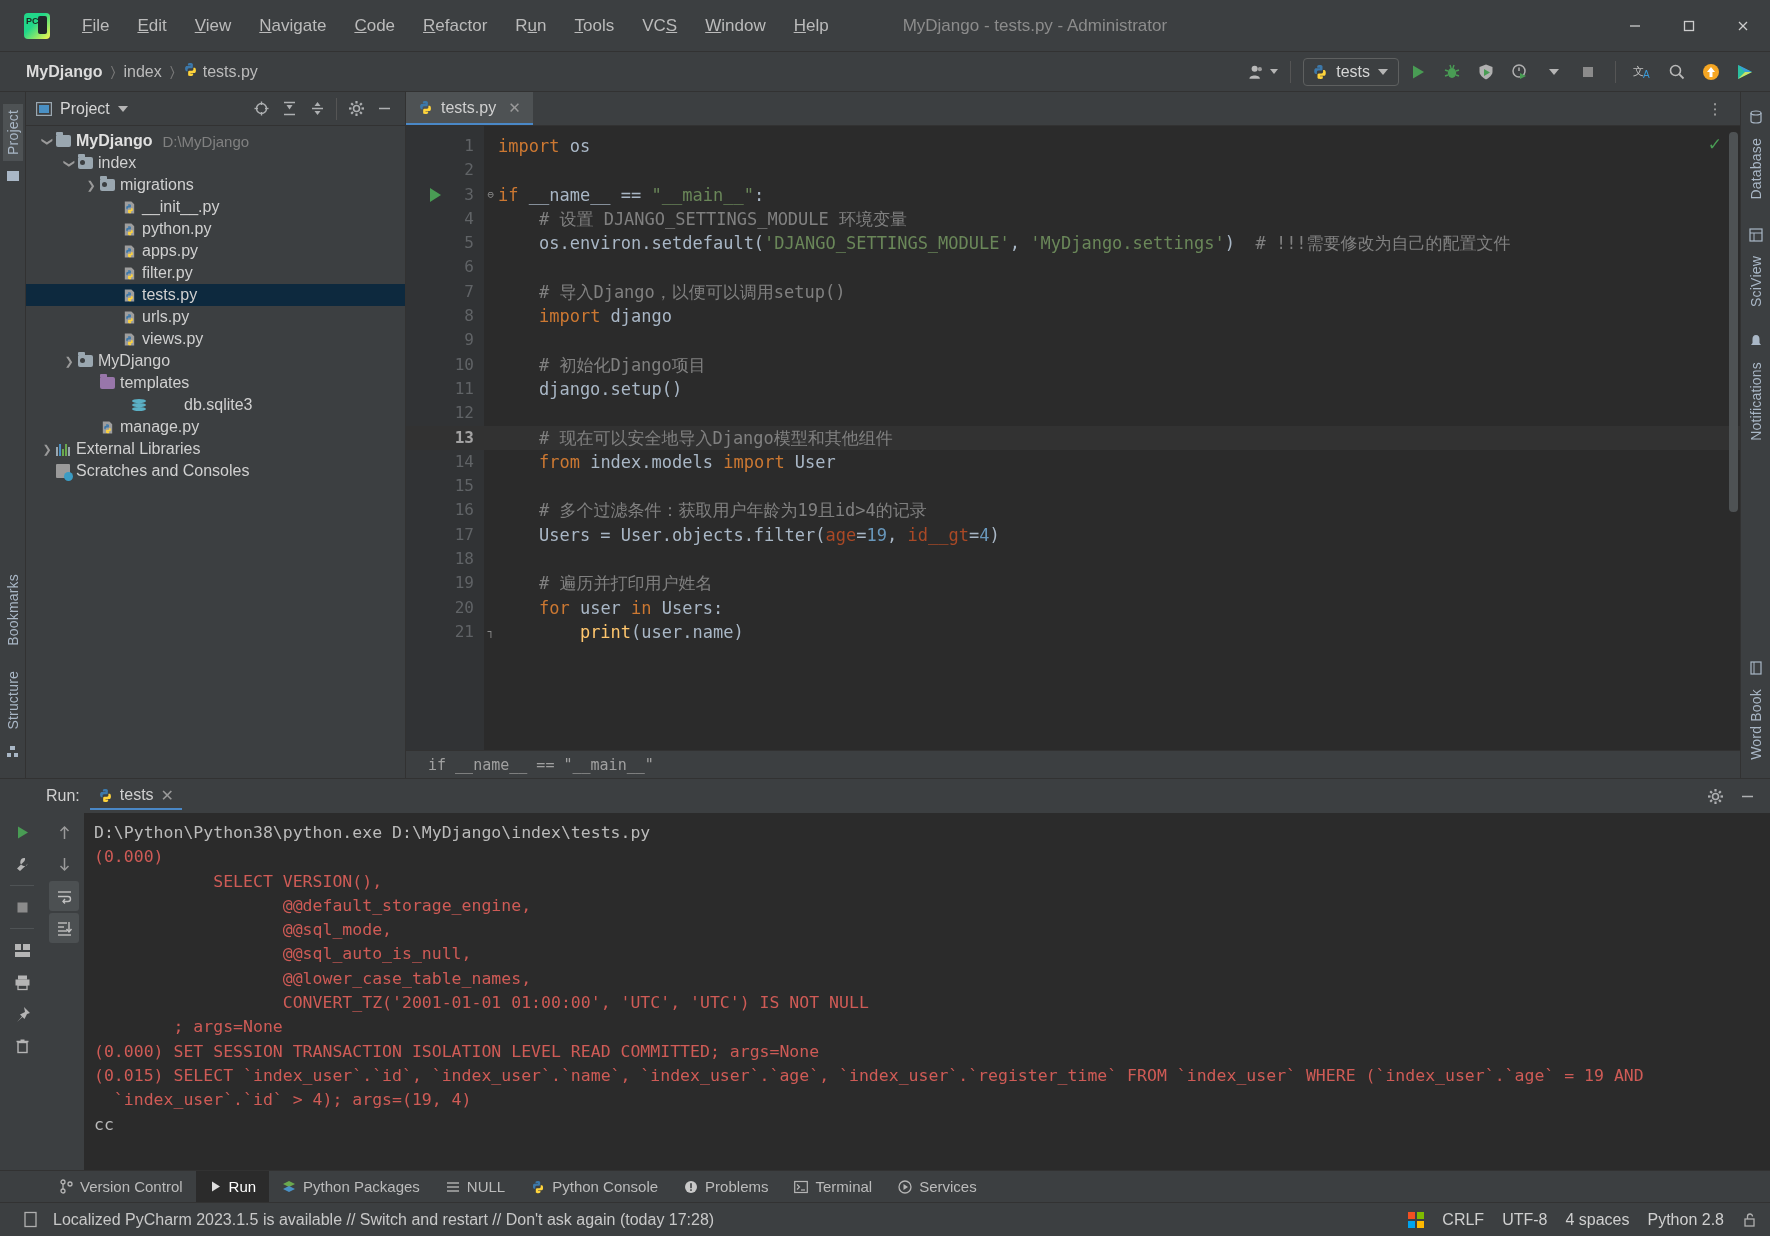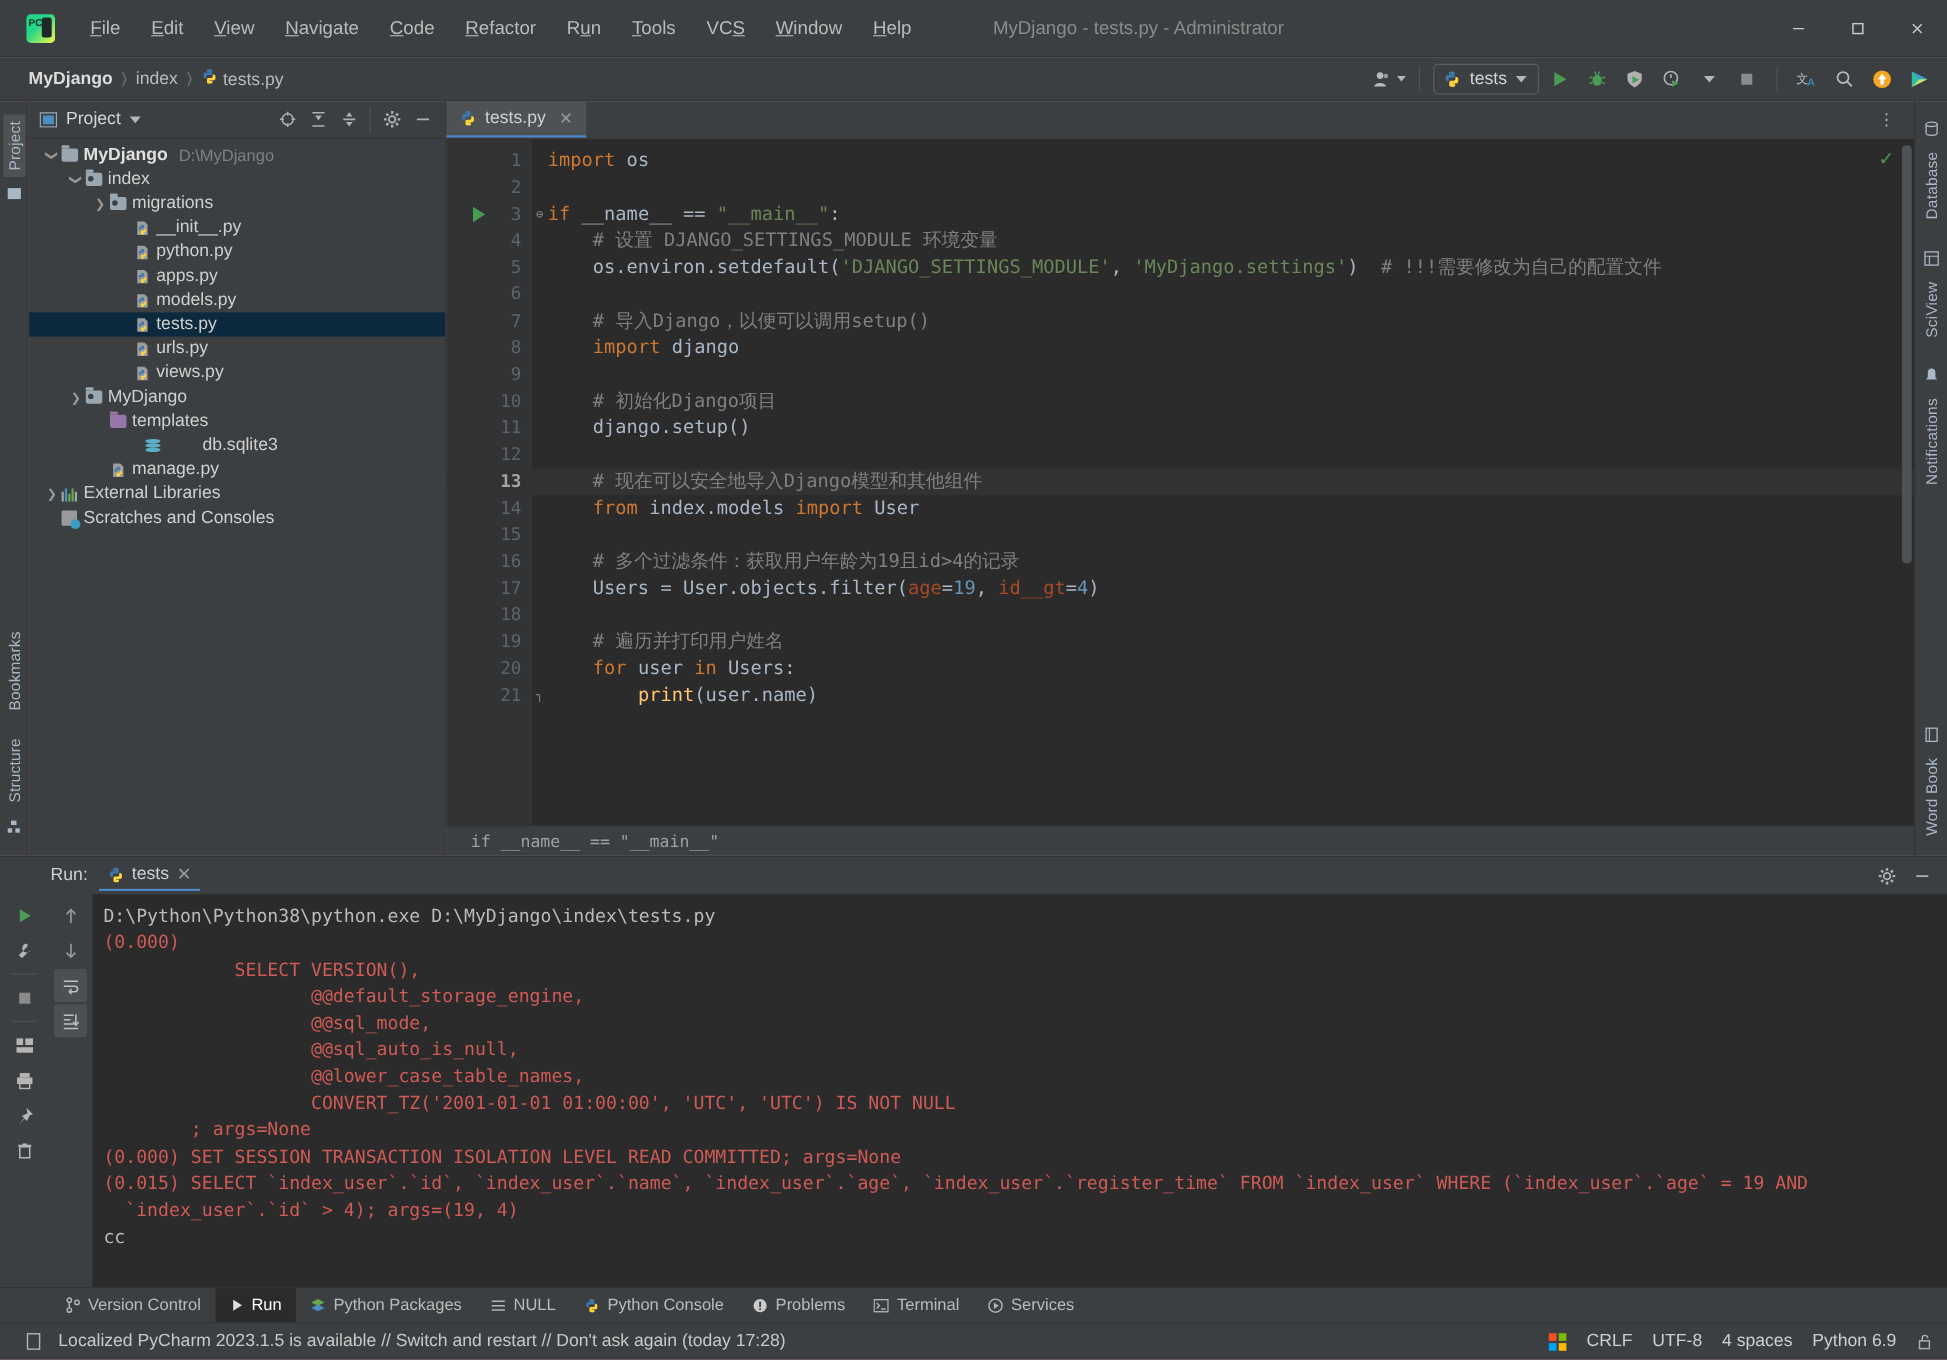--- a/index.html
+++ b/index.html
@@ -562,21 +562,21 @@
           </div>
           <div class="tnode" style="padding-left: 80px;">
             <span class="arrow" style="display: inline-block;"></span>
             <span class="ticon">
               <svg width="15" height="15" viewBox="0 0 16 16">
                 <path d="M3 1.5 h7 l3 3 v10 h-10 z" fill="#9e9e9e"></path>
                 <path d="M7.8 4.5 C6.2 4.5 6.3 5.3 6.3 5.3 L6.3 6.2 L8 6.2 L8 6.5 L5.6 6.5 C5.6 6.5 4.5 6.4 4.5 8.2 C4.5 10 5.5 9.9 5.5 9.9 L6.1 9.9 L6.1 9 C6.1 9 6.1 8 7.1 8 L8.6 8 C8.6 8 9.5 8 9.5 7.2 L9.5 5.4 C9.5 5.4 9.6 4.5 7.8 4.5 Z" fill="#3c78aa"></path>
                 <path d="M8.2 14 C9.8 14 9.7 13.2 9.7 13.2 L9.7 12.3 L8 12.3 L8 12 L10.4 12 C10.4 12 11.5 12.1 11.5 10.3 C11.5 8.5 10.5 8.6 10.5 8.6 L9.9 8.6 L9.9 9.5 C9.9 9.5 9.9 10.5 8.9 10.5 L7.4 10.5 C7.4 10.5 6.5 10.5 6.5 11.3 L6.5 13.1 C6.5 13.1 6.4 14 8.2 14 Z" fill="#ffd43b"></path>
               </svg>
             </span>
-            <span class="tlabel">models.py</span>
+            <span class="tlabel">filter.py</span>
           </div>
           <div class="tnode selected" style="padding-left: 80px;">
             <span class="arrow" style="display: inline-block;"></span>
             <span class="ticon">
               <svg width="15" height="15" viewBox="0 0 16 16">
                 <path d="M3 1.5 h7 l3 3 v10 h-10 z" fill="#9e9e9e"></path>
                 <path d="M7.8 4.5 C6.2 4.5 6.3 5.3 6.3 5.3 L6.3 6.2 L8 6.2 L8 6.5 L5.6 6.5 C5.6 6.5 4.5 6.4 4.5 8.2 C4.5 10 5.5 9.9 5.5 9.9 L6.1 9.9 L6.1 9 C6.1 9 6.1 8 7.1 8 L8.6 8 C8.6 8 9.5 8 9.5 7.2 L9.5 5.4 C9.5 5.4 9.6 4.5 7.8 4.5 Z" fill="#3c78aa"></path>
                 <path d="M8.2 14 C9.8 14 9.7 13.2 9.7 13.2 L9.7 12.3 L8 12.3 L8 12 L10.4 12 C10.4 12 11.5 12.1 11.5 10.3 C11.5 8.5 10.5 8.6 10.5 8.6 L9.9 8.6 L9.9 9.5 C9.9 9.5 9.9 10.5 8.9 10.5 L7.4 10.5 C7.4 10.5 6.5 10.5 6.5 11.3 L6.5 13.1 C6.5 13.1 6.4 14 8.2 14 Z" fill="#ffd43b"></path>
               </svg>
             </span>
@@ -960,21 +960,21 @@
     <div class="sb-right">
       <span class="win-logo">
         <i style="background:#f25022"></i>
           <i style="background:#7fba00"></i>
           <i style="background:#00a4ef"></i>
           <i style="background:#ffb900"></i>
       </span>
       <span class="sb-item">CRLF</span>
       <span class="sb-item">UTF-8</span>
       <span class="sb-item">4 spaces</span>
-      <span class="sb-item">Python 6.9</span>
+      <span class="sb-item">Python 2.8</span>
       <span>
         <svg class="icon-svg" width="16" height="16" viewBox="0 0 16 16">
             <rect x="3" y="7" width="9" height="7" fill="none" stroke="#b0b0b0" stroke-width="1.3"></rect>
             <path d="M5.5 7 V4.5 a2.5 2.5 0 0 1 5 0" fill="none" stroke="#b0b0b0" stroke-width="1.3"></path>
           </svg>
       </span>
     </div>
   </div>
 
 </div>

